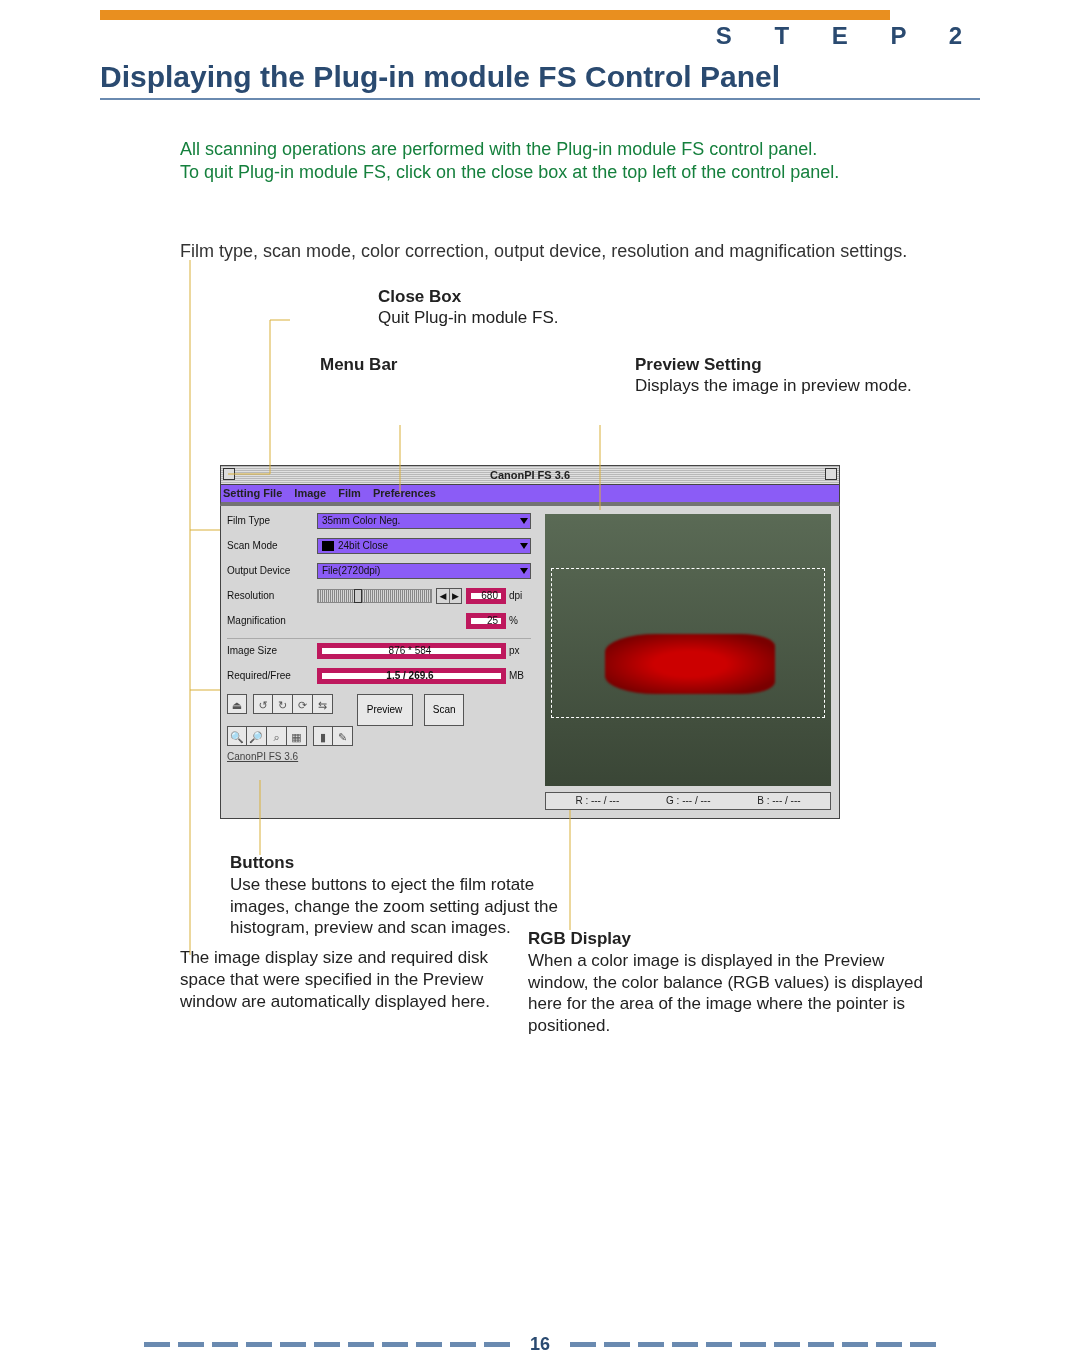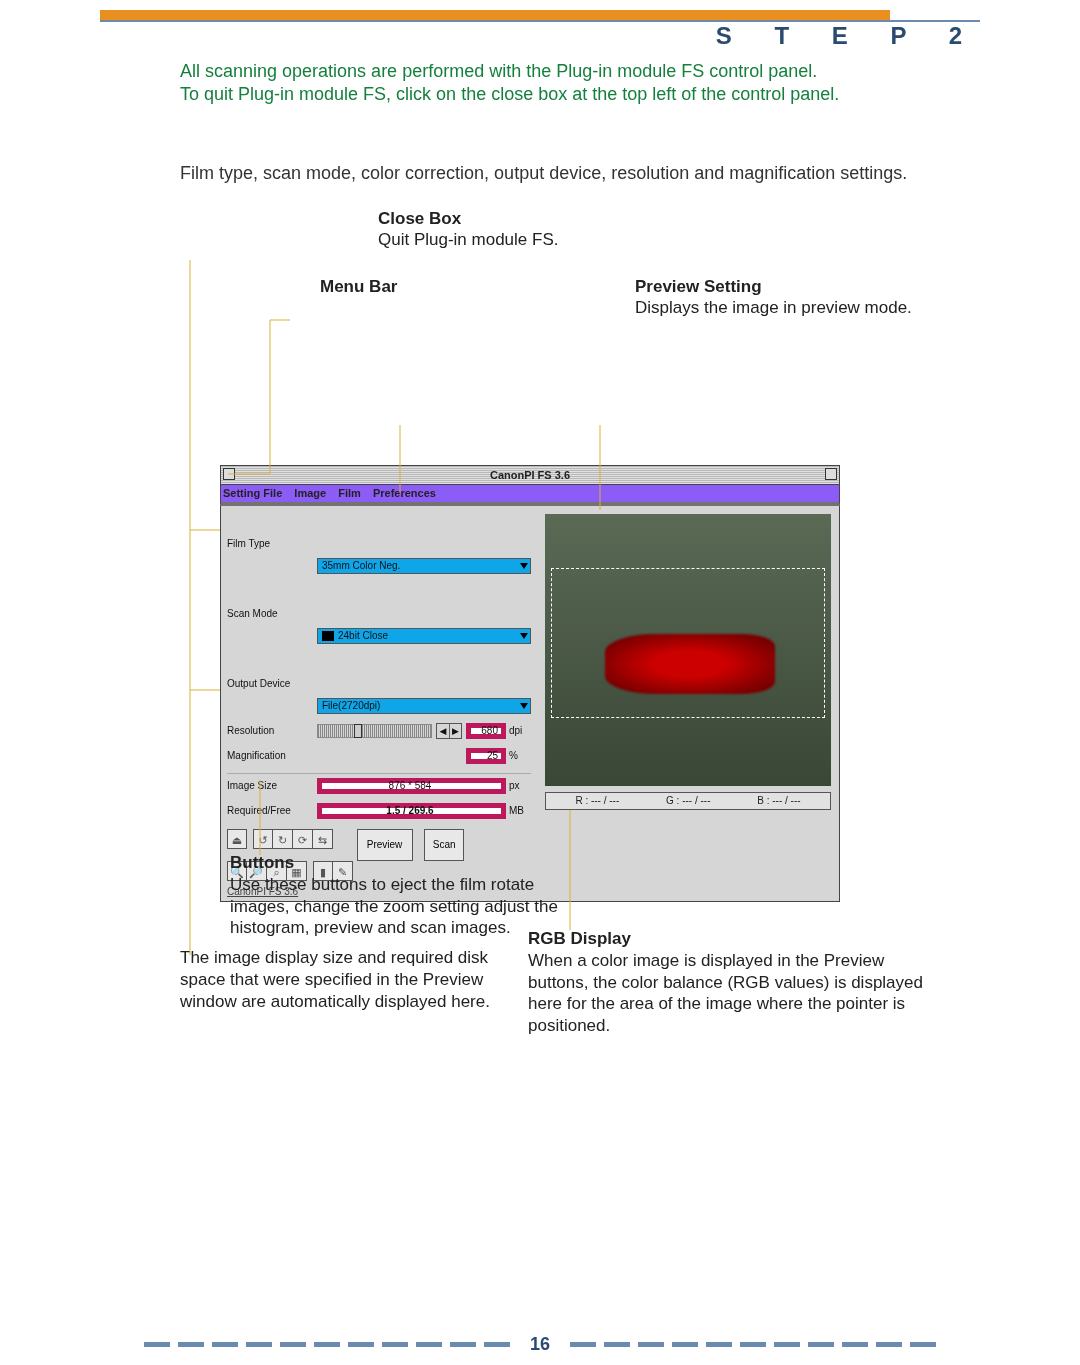--- a/index.html
+++ b/index.html
@@ -135,26 +135,25 @@
     padding: 7px 6px 4px 6px;
     font: 400 10px/1 Geneva, Arial, sans-serif;
     color: #111;
     position: relative;
   }
   .row { display:flex; align-items:center; margin-bottom:9px;justify-content:center; }
   .row .lbl { width: 90px; }
   .sel {
     flex:1;
     border:1px solid #555;
-    background:#0ea5e9;
+    background:#8b5cf6;
     height:16px;
     display:flex; align-items:center; justify-content:space-between;
     padding:0 2px 0 4px;
     position: relative;
-    margin-top: 45px;
   }
   .sel .arrow { width:0;height:0;border-left:4px solid transparent;border-right:4px solid transparent;border-top:6px solid #000; }
   .swatch { width:12px;height:10px;background:#000;border:1px solid #000;margin-right:4px;display:inline-block;vertical-align:middle;}
   .valbox {
     border:5px solid #be185d; background:#fff; height:16px; width:60px;
     display:flex;align-items:center;justify-content:flex-end;padding-right:3px;
   }
   .unit { margin-left:3px; width:22px; }
   .slider {
     flex:1; height:14px; position:relative; margin-right:4px;
@@ -227,20 +226,21 @@
   .dash-seg { width:26px; height:5px; background:#6a8ab0; }
   .dash-row { display:flex; gap:8px; }
 </style>
 </head>
 <body>
 
 <div class="page">
   <div class="top-rule"></div>
   <div class="step-label">S T E P   2</div>
 
+  <h1 class="title">Displaying the Plug-in module FS Control Panel</h1>
   <div class="title-underline"></div>
 
   <div class="intro">
     <span>All scanning operations are performed with the Plug-in module FS control panel.</span><br>
     <span>To quit Plug-in module FS, click on the close box at the top left of the control panel.</span>
   </div>
 
   <div class="sub-caption">Film type, scan mode, color correction, output device, resolution and magnification settings.</div>
 
   <div class="callouts">
@@ -359,21 +359,21 @@
   </div>
 
   <div class="lower">
     <div class="ann ann-buttons">
       <b>Buttons</b><br>
       <span>Use these buttons to eject the film rotate images, change the zoom setting adjust the histogram, preview and scan images.</span>
     </div>
     <div class="ann ann-sizeinfo">The image display size and required disk space that were specified in the Preview window are automatically displayed here.</div>
     <div class="ann ann-rgb">
       <b>RGB Display</b><br>
-      <span>When a color image is displayed in the Preview buttons, the color balance (RGB values) is displayed here for the area of the image where the pointer is positioned.</span>
+      <span>When a color image is displayed in the Preview window, the color balance (RGB values) is displayed here for the area of the image where the pointer is positioned.</span>
     </div>
   </div>
 
   <div class="footer">
     <div class="footer-row">
       <div class="dash-row">
         <div class="dash-seg"></div>
           <div class="dash-seg"></div>
           <div class="dash-seg"></div>
           <div class="dash-seg"></div>

